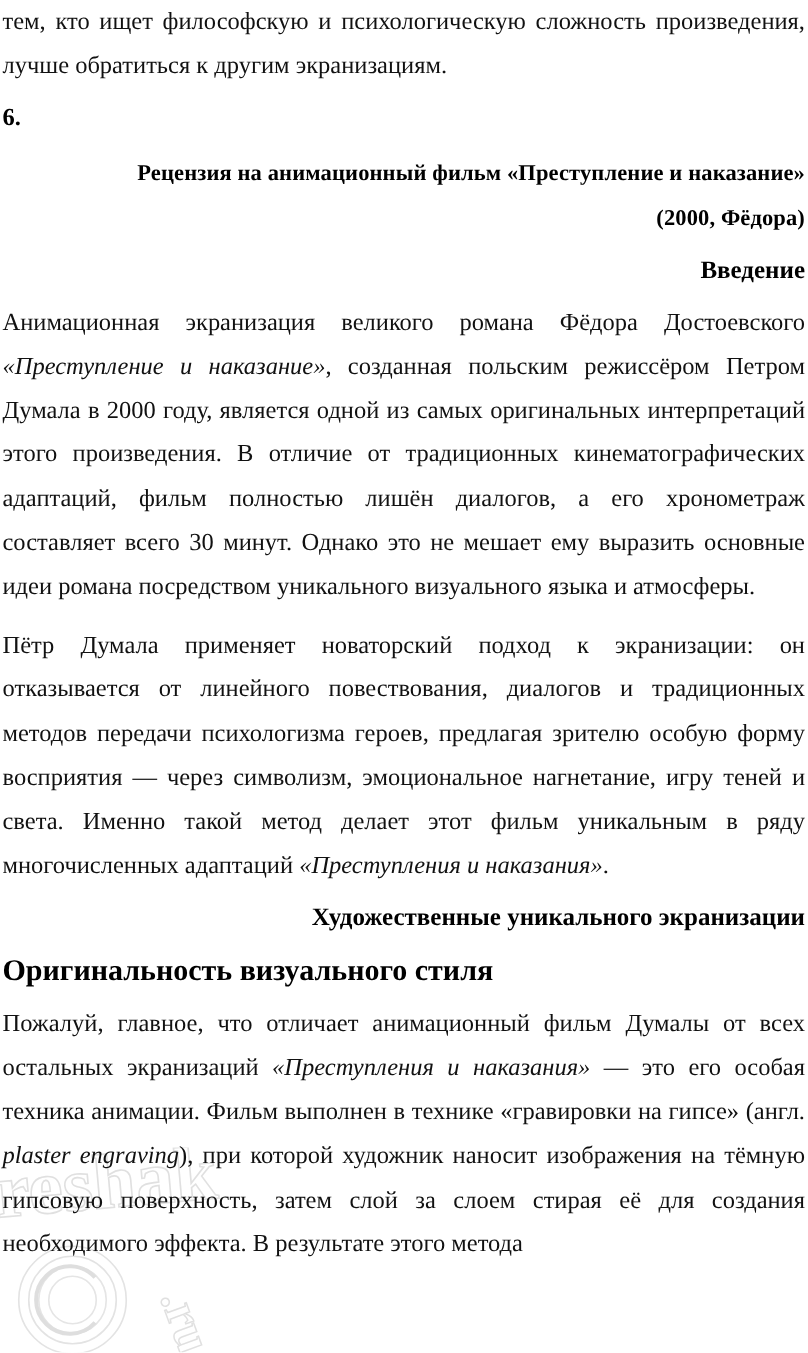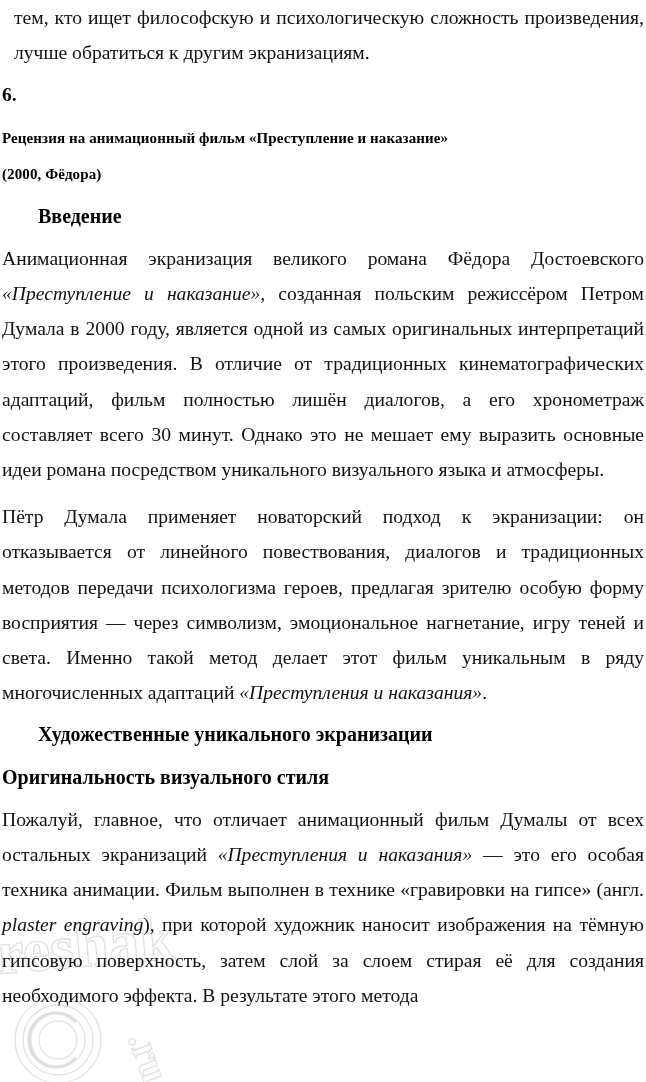--- a/index.html
+++ b/index.html
@@ -50,21 +50,21 @@
   p.body-par,
   p.cont-par {
     margin: 0;
     font-size: 19.6px;
     line-height: 35.2px;
     text-align: justify;
     text-justify: inter-word;
     color: #111111;
   }
 
-  p.cont-par { text-align: justify; margin-left: 12px; }
+  p.cont-par { text-align: justify; }
 
   
   .gap-par   { height: 12px; }
   .gap-small { height: 7px; }
 
   h1.doc-title,
   h2.doc-heading,
   h3.doc-subheading,
   .list-number {
     margin: 0;
@@ -72,38 +72,38 @@
     color: #000000;
     font-family: "Liberation Serif", "DejaVu Serif", serif;
   }
 
   .list-number {
     font-size: 19.6px;
     line-height: 35.2px;
   }
 
   h1.doc-title {
-    font-size: 15px;
+    font-size: 18px;
     line-height: 36px;
-    text-align: left;
+    text-align: right;
     letter-spacing: 0.1px;
   }
   h1.doc-title .title-line-2 {
     display: block;
   }
 
   h2.doc-heading {
     font-size: 20.0px;
     line-height: 35.2px;
-    text-align: left;
+    text-align: right;
     margin-left: 36px;
   }
 
   h3.doc-subheading {
-    font-size: 20.0px;
+    font-size: 24px;
     line-height: 35.2px;
     text-align: left;
   }
 
   .ital { font-style: italic; }
 </style>
 </head>
 <body>
 
 <div id="page">

